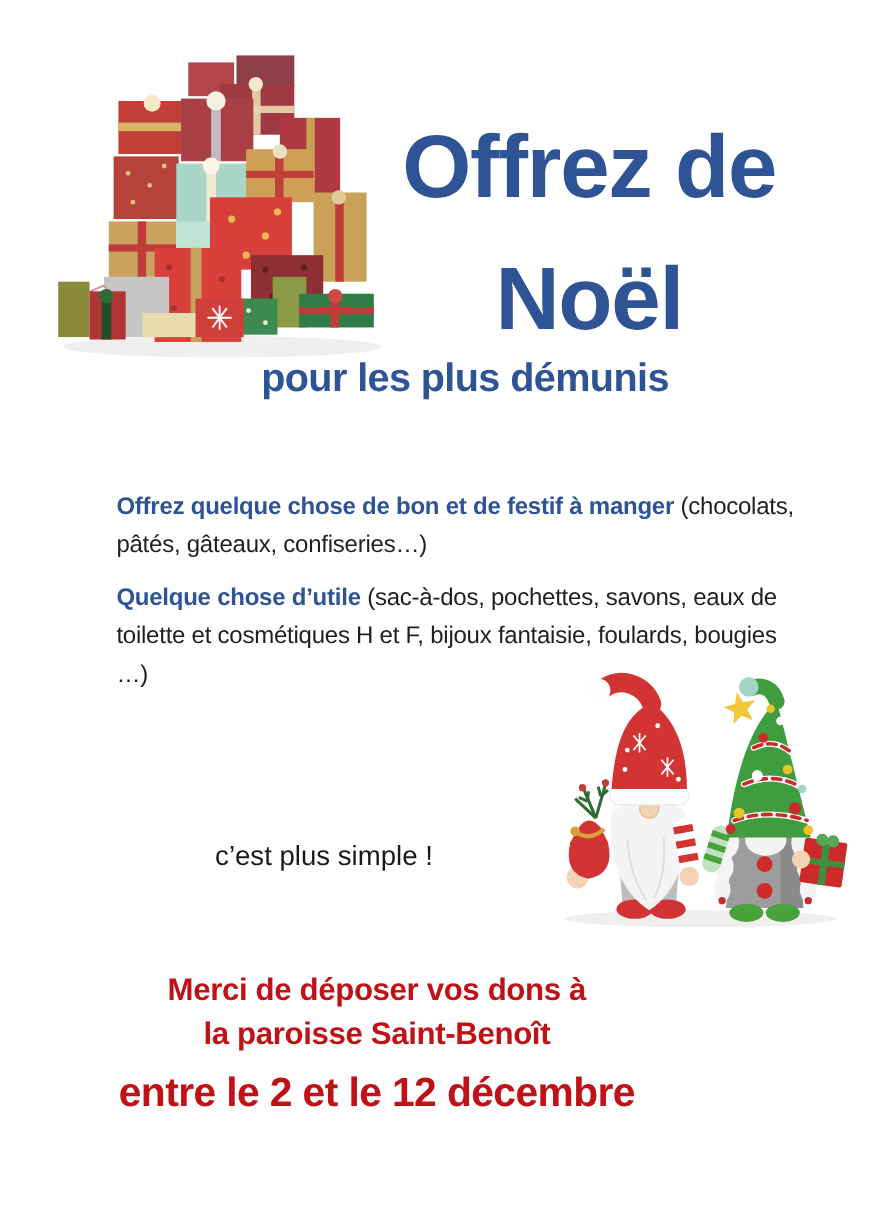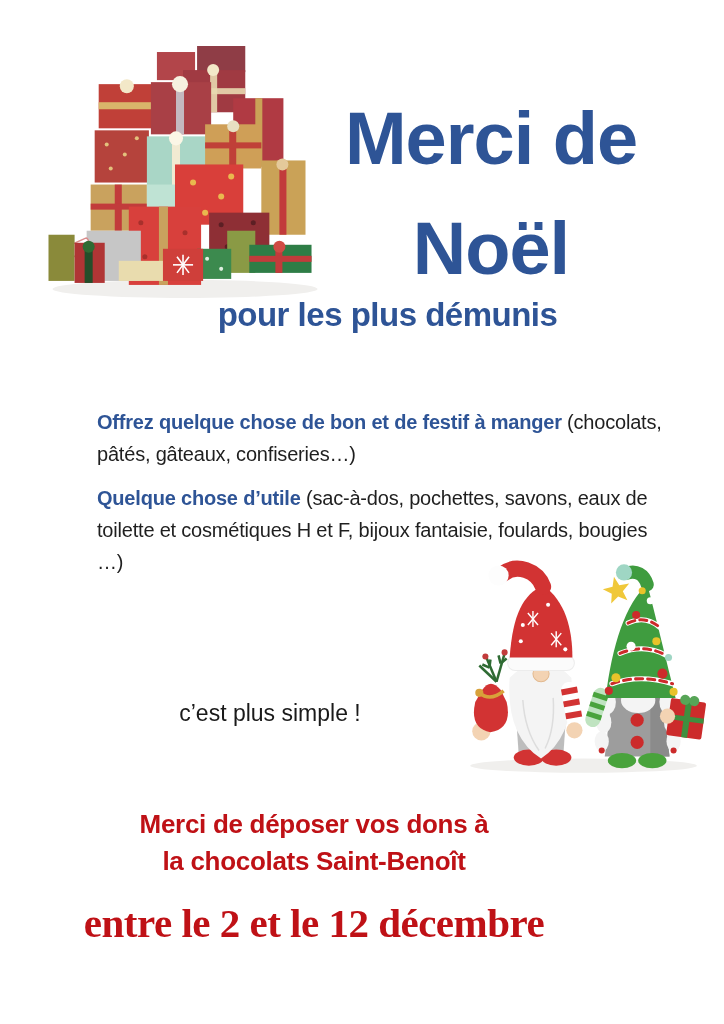--- a/index.html
+++ b/index.html
@@ -41,21 +41,21 @@
     text-align:center; font-size:23px; line-height:34px; color:#1a1a1a;
   }
   .note .underline { text-decoration:underline; text-underline-offset:4px; text-decoration-thickness:1.5px; }
   .note-line-3 { margin-top:16px; }
 
   .footer {
     position:absolute; left:0; top:806px; width:628px;
     text-align:center; color:#bf1116; font-weight:700;
   }
   .footer-line { font-size:26px; line-height:37px; letter-spacing:-0.3px; }
-  .footer-big  { font-size:41px; line-height:50px; margin-top:18px; letter-spacing:-0.5px;font-family:Liberation Serif, serif; }
+  .footer-big  { font-size:34px; line-height:50px; margin-top:6px; letter-spacing:-0.5px; }
 </style>
 </head>
 <body>
 
 <div class="page">
 
   <figure class="gifts">
     <svg viewBox="0 0 280 255" aria-hidden="true">
       <ellipse cx="148" cy="242" rx="132" ry="9" fill="#f0efed"></ellipse>
 
@@ -131,21 +131,21 @@
       <g stroke="#ffffff" stroke-width="1.6">
         <line x1="140" y1="210" x2="152" y2="226"></line>
           <line x1="152" y1="210" x2="140" y2="226"></line>
         <line x1="146" y1="208" x2="146" y2="228"></line>
           <line x1="136" y1="218" x2="156" y2="218"></line>
       </g>
     </svg>
   </figure>
 
   <h1 class="title">
-    <span class="title-line">Merci de</span>
+    <span class="title-line">Offrez de</span>
     <span class="title-line">Noël</span>
   </h1>
 
   <div class="subtitle">pour les plus démunis</div>
 
   <div class="paragraphs">
     <p class="para"><span class="lead">Offrez quelque chose de bon et de festif à manger</span><span class="rest"> (chocolats, pâtés, gâteaux, confiseries…)</span></p>
     <p class="para"><span class="lead">Quelque chose d’utile</span><span class="rest"> (sac-à-dos, pochettes, savons, eaux de toilette et cosmétiques H et F, bijoux fantaisie, foulards, bougies …)</span></p>
   </div>
 
@@ -270,17 +270,17 @@
         <circle cx="214" cy="108" r="3.5" fill="#9fd6c4"></circle>
           <circle cx="188" cy="42" r="3.5" fill="#e8c32a"></circle>
 
         <path transform="translate(163,42) rotate(-12)" fill="#f0c83a" d="M0,-14 L3.4,-4.7 L13.3,-4.3 L5.6,1.8 L8.2,11.3 L0,5.8 L-8.2,11.3 L-5.6,1.8 L-13.3,-4.3 L-3.4,-4.7 Z"></path>
       </g>
     </svg>
   </figure>
 
   <div class="footer">
     <div class="footer-line">Merci de déposer vos dons à</div>
-    <div class="footer-line">la chocolats Saint-Benoît</div>
+    <div class="footer-line">la paroisse Saint-Benoît</div>
     <div class="footer-big">entre le 2 et le 12 décembre</div>
   </div>
 
 </div>
 
 </body></html>

